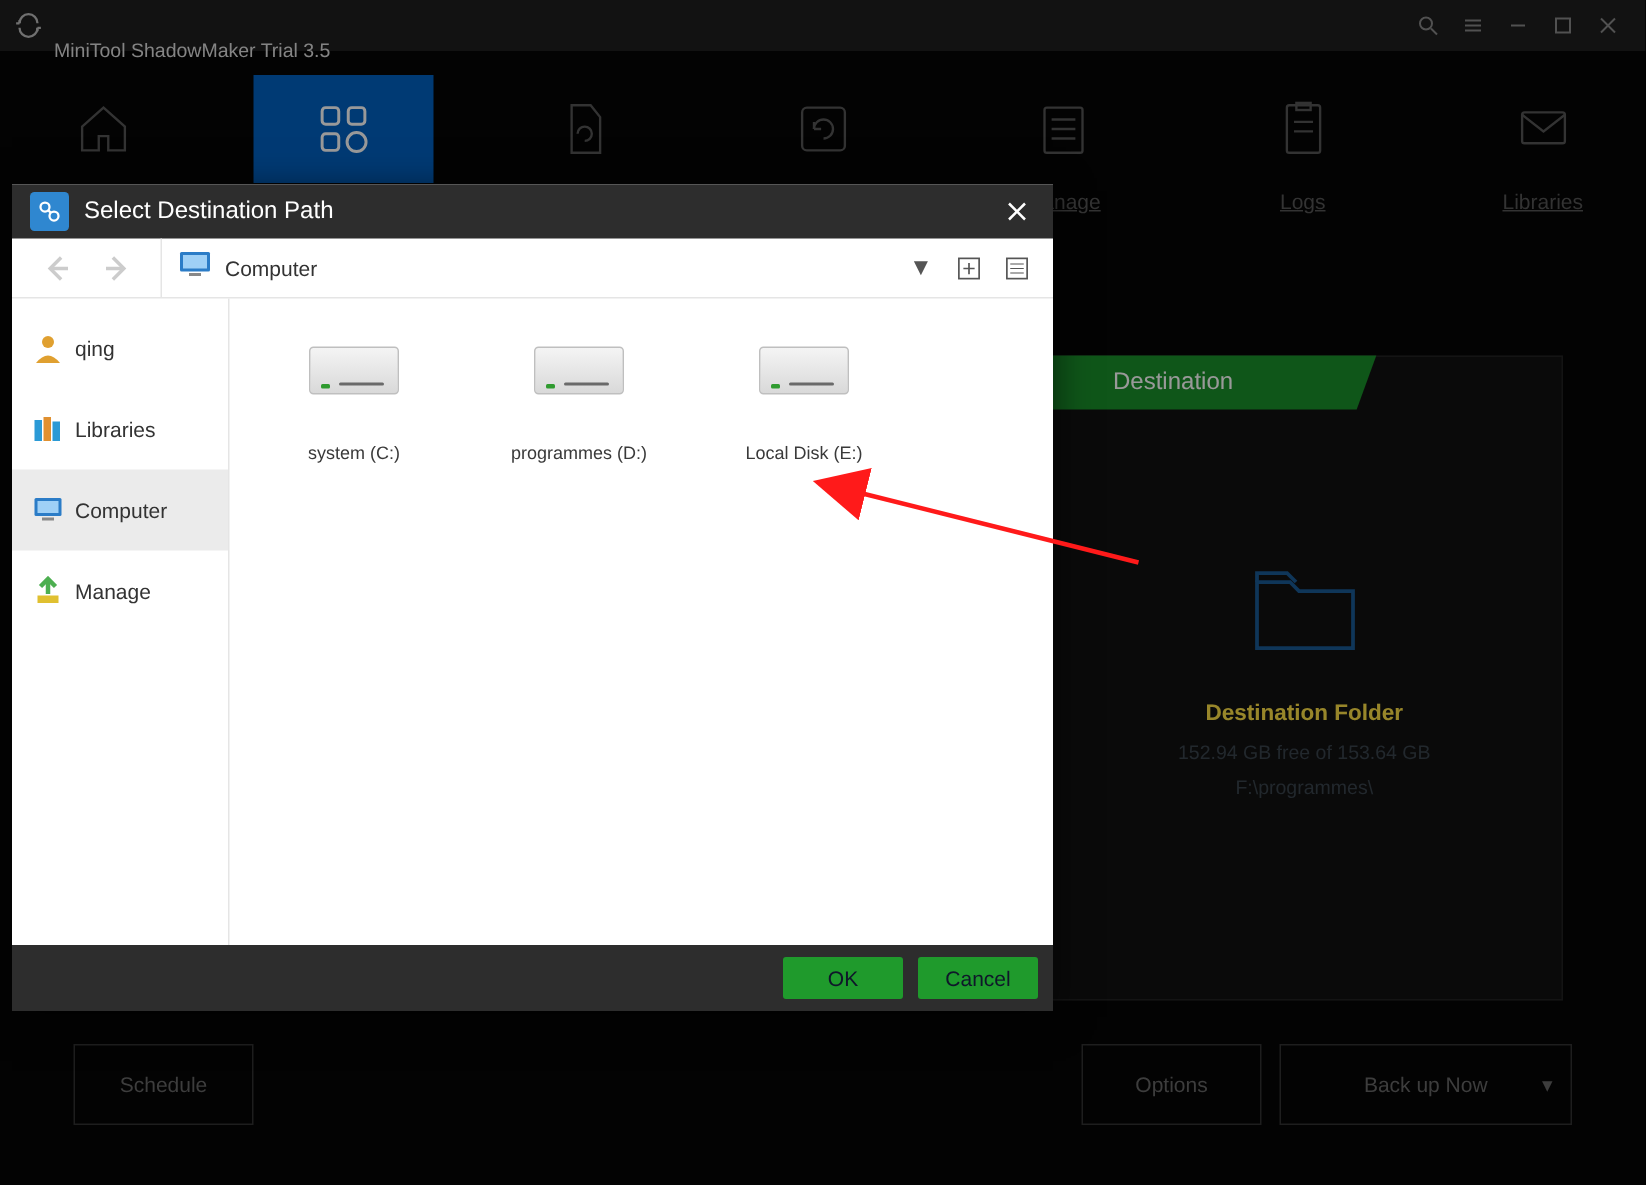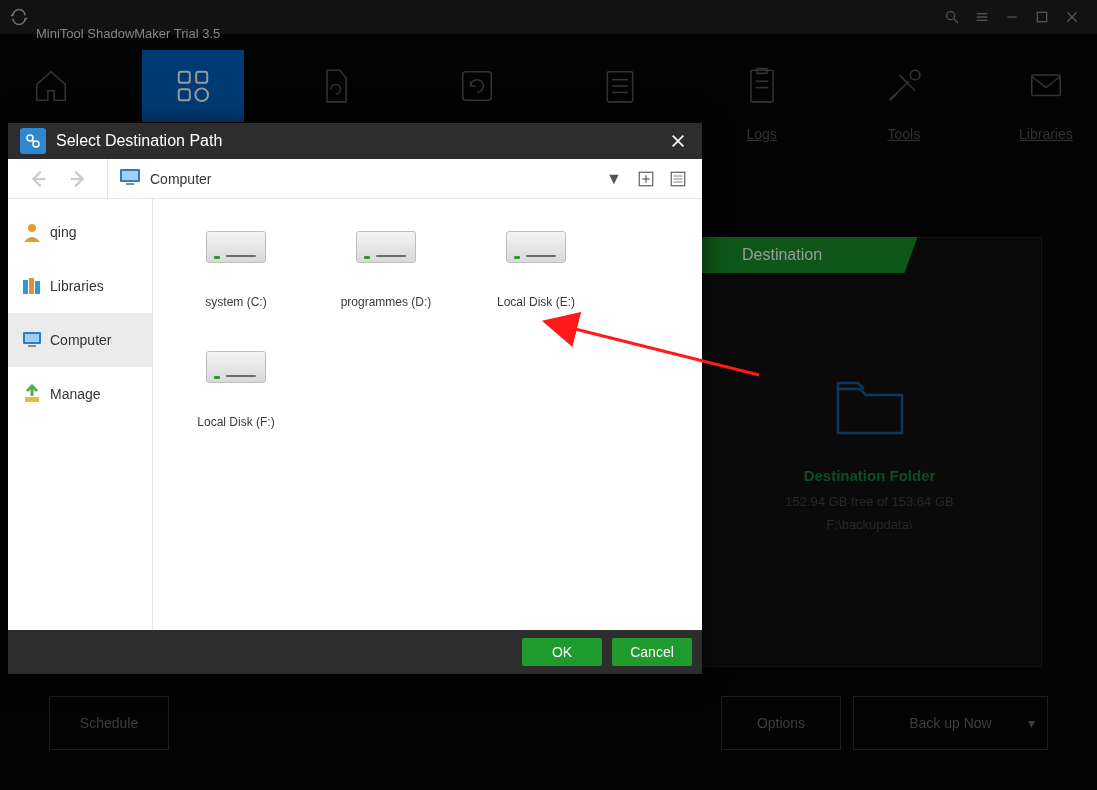--- a/index.html
+++ b/index.html
@@ -24,21 +24,21 @@
 
 
 .content { position: absolute; left: 0; right: 0; top: 164px; bottom: 0; background: #050505; }
 
 
 .dest-panel { position: absolute; right: 55px; top: 237px; width: 345px; height: 430px; background: rgba(20,20,20,0.9); border: 1px solid #222; }
 .dest-tab { position:absolute; top:-1px; right:130px; left:-45px; height: 36px; background: #1a8f2a; color: #fff; display:flex; align-items:center; justify-content:center; font-size:16px; transform: skewX(-20deg); }
 .dest-tab span { transform: skewX(20deg); }
 .dest-body { display:flex; flex-direction:column; align-items:center; justify-content:center; height:100%; color:#4a5a66; }
 .dest-body .folder-icon svg { width: 80px; height: 70px; }
-.dest-body .t1 { margin-top: 20px; font-size: 15px; font-weight: 600; color: #15803d; }
+.dest-body .t1 { margin-top: 20px; font-size: 15px; font-weight: 600; color: #fde047; }
 .dest-body .t2 { margin-top: 10px; font-size: 13px; color: #39434c; }
 .dest-body .t3 { margin-top: 8px; font-size: 13px; color: #39434c; }
 
 
 .bottom-bar { position: absolute; left: 0; right: 0; bottom: 40px; display:flex; padding: 0 49px; align-items:center; }
 .bottom-left { display:flex; gap: 12px; }
 .bottom-right { display:flex; gap: 12px; margin-left: auto; }
 .b-btn { height: 54px; min-width: 120px; border: 1px solid #333; background: transparent; color: #666; font-size: 14px; display:flex; align-items:center; justify-content:center; cursor:pointer; }
 .b-btn.wide { min-width: 195px; position: relative; }
 .b-btn .chev { position:absolute; right: 12px; }
@@ -76,21 +76,21 @@
 .drive-pane { flex:1; padding: 12px 8px; display:flex; flex-wrap:wrap; align-content:flex-start; }
 .drive { width: 150px; height: 120px; display:flex; flex-direction:column; align-items:center; justify-content:flex-start; padding-top: 12px; cursor:pointer; }
 .drive .dic { width: 60px; height: 40px; position: relative; }
 .drive .dic .body { position:absolute; left:0; right:0; top:8px; bottom:0; background: linear-gradient(#f4f4f4,#d9d9d9); border: 1px solid #bfbfbf; border-radius: 3px; }
 .drive .dic .led { position:absolute; left:8px; bottom:4px; width:6px; height:3px; background:#2f9b2f; border-radius: 1px; }
 .drive .dic .slot { position:absolute; right:10px; bottom:6px; width:30px; height:2px; background:#6a6a6a; border-radius:1px; }
 .drive .lbl { margin-top: 32px; font-size: 12px; color: #3a3a3a; text-align:center; }
 
 
 .dlg-footer { height: 44px; background:#2d2d2d; display:flex; align-items:center; justify-content:flex-end; gap: 10px; padding: 0 10px; }
-.dlg-btn { width: 80px; height: 28px; background: #1f9a2c; color:#ffffff; border:none; font-size:14px; display:flex; align-items:center; justify-content:center; cursor:pointer; border-radius:2px; }
+.dlg-btn { width: 80px; height: 28px; background: #1f9a2c; color:#0f172a; border:none; font-size:14px; display:flex; align-items:center; justify-content:center; cursor:pointer; border-radius:2px; }
 
 
 .red-arrow { position: absolute; left: 559px; top: 320px; width: 205px; height: 60px; pointer-events: none; }
 .red-arrow svg { width: 100%; height: 100%; overflow: visible; }
 </style>
 </head>
 <body>
 
 <div class="titlebar">
   <span class="logo">
@@ -193,30 +193,20 @@
           <rect x="18" y="2" width="12" height="6" fill="none" stroke="#555" stroke-width="2"></rect>
           <line x1="16" y1="18" x2="32" y2="18" stroke="#555" stroke-width="2"></line>
           <line x1="16" y1="26" x2="32" y2="26" stroke="#555" stroke-width="2"></line>
         </svg>
       </span>
     <span class="lbl">Logs</span>
   </div>
   <div class="nav-item">
     <span class="ic">
         <svg viewBox="0 0 48 48">
-          <path d="M10 38 L30 18 M18 10 L38 30" stroke="#555" stroke-width="2"></path>
-          <circle cx="38" cy="10" r="6" fill="none" stroke="#555" stroke-width="2"></circle>
-          <path d="M6 42 L14 34" stroke="#555" stroke-width="3"></path>
-        </svg>
-      </span>
-    <span class="lbl">Tools</span>
-  </div>
-  <div class="nav-item">
-    <span class="ic">
-        <svg viewBox="0 0 48 48">
           <rect x="6" y="10" width="36" height="26" rx="2" fill="none" stroke="#555" stroke-width="2"></rect>
           <path d="M6 12 L24 26 L42 12" fill="none" stroke="#555" stroke-width="2"></path>
         </svg>
       </span>
     <span class="lbl">Libraries</span>
   </div>
 </div>
 
 <div class="content"></div>
 
@@ -226,21 +216,21 @@
     </div>
   <div class="dest-body">
     <span class="folder-icon">
       <svg viewBox="0 0 80 70">
           <path d="M8 16 H30 L36 22 H72 V60 H8 Z" fill="none" stroke="#1a5a94" stroke-width="2.5"></path>
           <path d="M8 16 V10 H28 L34 16" fill="none" stroke="#1a5a94" stroke-width="2.5"></path>
         </svg>
     </span>
     <div class="t1">Destination Folder</div>
     <div class="t2">152.94 GB free of 153.64 GB</div>
-    <div class="t3">F:\backupdata\</div>
+    <div class="t3">F:\programmes\</div>
   </div>
 </div>
 
 <div class="bottom-bar">
   <div class="bottom-left">
     <div class="b-btn">
         <span>Schedule</span>
       </div>
   </div>
   <div class="bottom-right">
@@ -379,28 +369,20 @@
         <div class="lbl">programmes (D:)</div>
       </div>
       <div class="drive">
         <div class="dic">
             <div class="body"></div>
             <div class="led"></div>
             <div class="slot"></div>
           </div>
         <div class="lbl">Local Disk (E:)</div>
       </div>
-      <div class="drive">
-        <div class="dic">
-            <div class="body"></div>
-            <div class="led"></div>
-            <div class="slot"></div>
-          </div>
-        <div class="lbl">Local Disk (F:)</div>
-      </div>
     </div>
   </div>
 
   <div class="dlg-footer">
     <button class="dlg-btn">OK</button>
     <button class="dlg-btn">Cancel</button>
   </div>
 </div>
 
 <div class="red-arrow">

